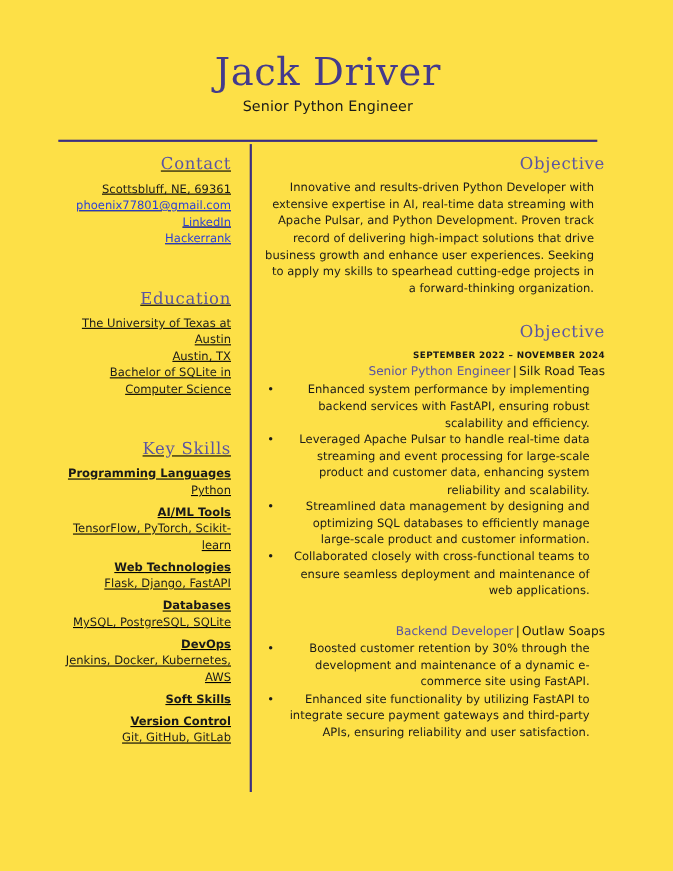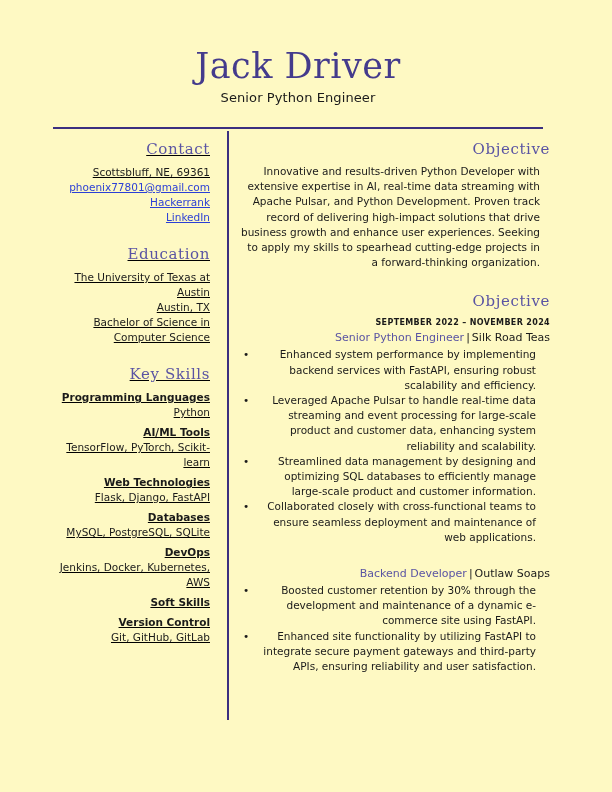--- a/index.html
+++ b/index.html
@@ -13,21 +13,21 @@
   body {
     font-family: "DejaVu Sans", sans-serif;
     position: relative;
     overflow: hidden;
   }
 
   .page {
     position: relative;
     width: 612px;
     height: 792px;
-    background: #fef9c3;
+    background: #fde047;
   }
 
   
   .header {
     position: absolute;
     left: 53px;
     top: 46px;
     width: 490px;
     text-align: center;
   }
@@ -90,21 +90,21 @@
   .sec-head {
     font-family: "DejaVu Serif", serif;
     font-size: 15px;
     line-height: 19px;
     color: #5a54a3;
     font-weight: normal;
     letter-spacing: 0.6px;
   }
 
   .left-col .sec-head { margin-bottom: 6px; }
-  .left-col .sec-head.spaced { margin-top: 20px; }
+  .left-col .sec-head.spaced { margin-top: 37px; }
 
   .right-col .sec-head { margin-bottom: 5px; }
 
   .line {
     font-size: 10.5px;
     line-height: 15px;
     color: #1a1a1a;
   }
 
   a.link, .link {
@@ -199,27 +199,27 @@
   </div>
 
   <div class="hrule"></div>
   <div class="vrule"></div>
 
   <div class="left-col">
 
     <div class="sec-head">Contact</div>
     <div class="line">Scottsbluff, NE, 69361</div>
     <a class="link">phoenix77801@gmail.com</a>
+    <a class="link">LinkedIn</a>
     <a class="link">Hackerrank</a>
-    <a class="link">LinkedIn</a>
 
     <div class="sec-head spaced">Education</div>
     <div class="line">The University of Texas at Austin</div>
     <div class="line">Austin, TX</div>
-    <div class="line">Bachelor of Science in</div>
+    <div class="line">Bachelor of SQLite in</div>
     <div class="line">Computer Science</div>
 
     <div class="sec-head spaced">Key Skills</div>
 
     <div class="skill-group">
       <div class="skill-label">Programming Languages</div>
       <div class="skill-value">Python</div>
     </div>
 
     <div class="skill-group">

